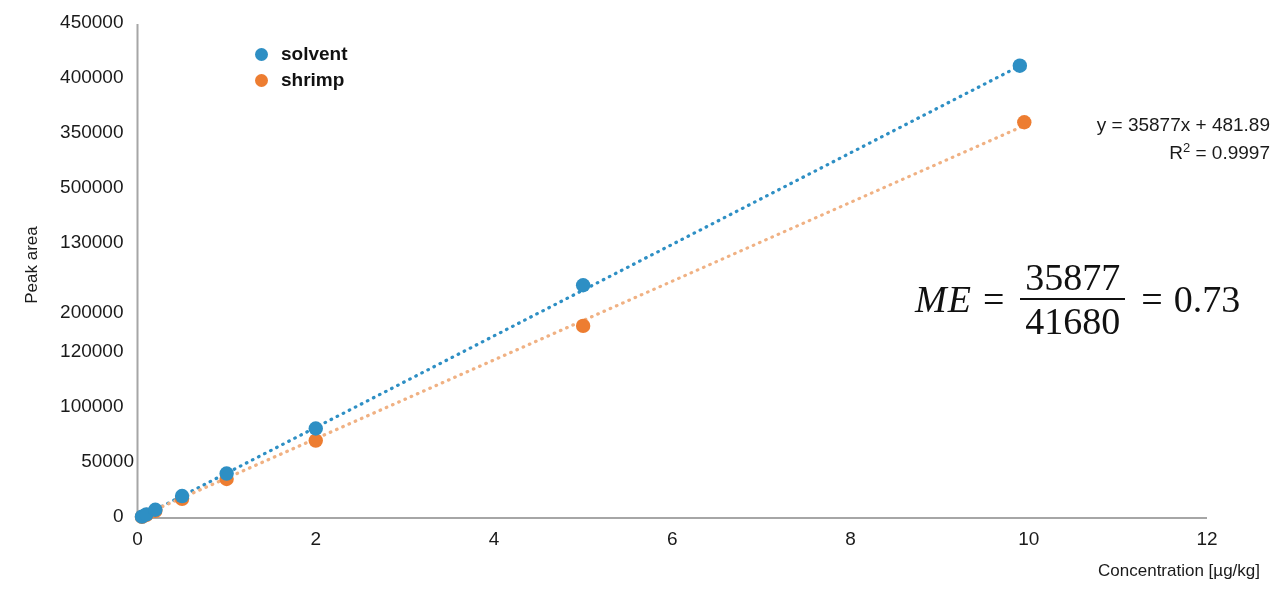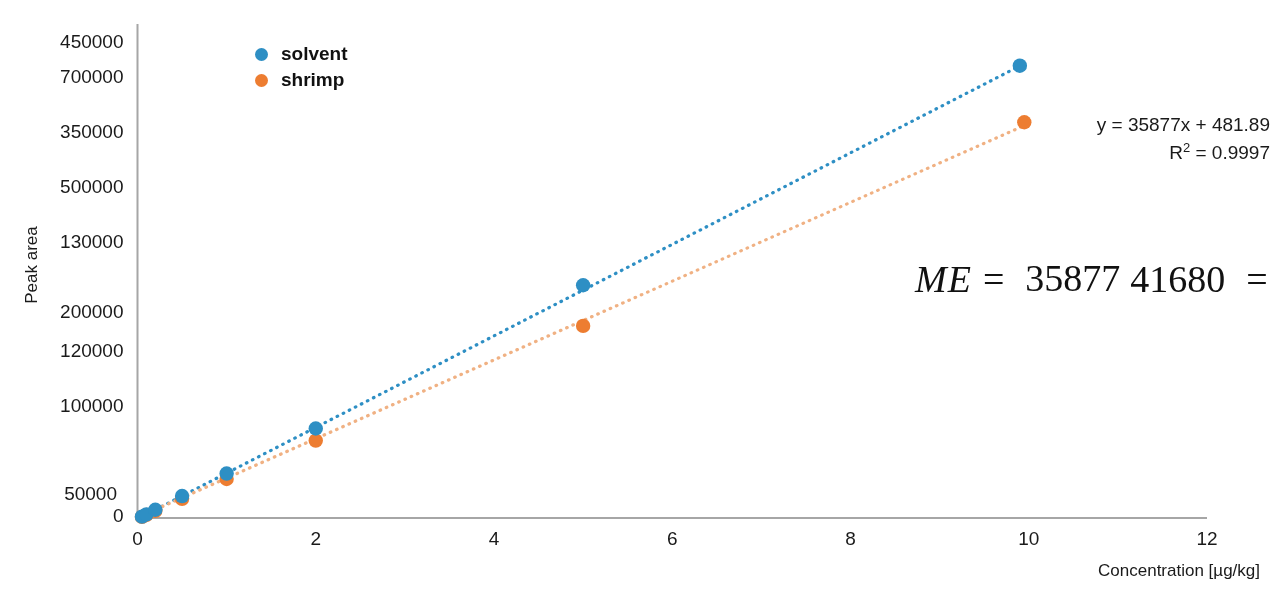--- a/index.html
+++ b/index.html
@@ -111,20 +111,21 @@
     color: #111111;
     font-size: 38px;
   }
   #me-formula .me-sym {
     font-style: italic;
     letter-spacing: 1px;
   }
   #me-formula .eqsign { margin: 0 11px; }
   .fraction {
     display: inline-flex;
+    flex-direction: column;
     align-items: center;
     margin: 0 5px;
     font-style: normal;
   }
   .fraction .num { padding: 0 5px 1px 5px; line-height: 1.06; }
   .fraction .den { padding: 1px 5px 0 5px; line-height: 1.06; }
   .fraction .bar {
     width: 100%;
     height: 2px;
     background: #111111;
@@ -162,29 +163,29 @@
         <circle cx="182.0625" cy="496.0444444444444" r="7.2" fill="#2e8fc4"></circle>
         <circle cx="226.625" cy="473.54" r="7.2" fill="#2e8fc4"></circle>
         <circle cx="315.75" cy="428.5311111111111" r="7.2" fill="#2e8fc4"></circle>
         <circle cx="583.125" cy="285.2711111111111" r="7.2" fill="#2e8fc4"></circle>
         <circle cx="1019.8375000000001" cy="65.71555555555557" r="7.2" fill="#2e8fc4"></circle>
       </g>
   </svg>
 
   <div id="yticks">
       <div class="ytick" style="left: 33.5px; top: 505px;">0</div>
-      <div class="ytick" style="left: 27px; top: 450.111px; margin-top: 33px;">50000</div>
+      <div class="ytick" style="left: 44px; top: 450.111px;">50000</div>
       <div class="ytick" style="left: 33.5px; top: 395.222px;">100000</div>
       <div class="ytick" style="left: 33.5px; top: 340.333px;">120000</div>
       <div class="ytick" style="left: 33.5px; top: 301px;">200000</div>
       <div class="ytick" style="left: 33.5px; top: 230.556px;">130000</div>
       <div class="ytick" style="left: 33.5px; top: 175.667px;">500000</div>
       <div class="ytick" style="left: 33.5px; top: 120.778px;">350000</div>
-      <div class="ytick" style="left: 33.5px; top: 65.8889px;">700000</div>
-      <div class="ytick" style="left: 33.5px; top: 11px; margin-top: 20px;">450000</div>
+      <div class="ytick" style="left: 33.5px; top: 65.8889px;">400000</div>
+      <div class="ytick" style="left: 33.5px; top: 11px;">450000</div>
     </div>
   <div id="xticks">
       <div class="xtick" style="left: 107.5px; top: 528px;">0</div>
       <div class="xtick" style="left: 285.75px; top: 528px;">2</div>
       <div class="xtick" style="left: 464px; top: 528px;">4</div>
       <div class="xtick" style="left: 642.25px; top: 528px;">6</div>
       <div class="xtick" style="left: 820.5px; top: 528px;">8</div>
       <div class="xtick" style="left: 998.75px; top: 528px;">10</div>
       <div class="xtick" style="left: 1177px; top: 528px;">12</div>
     </div>

